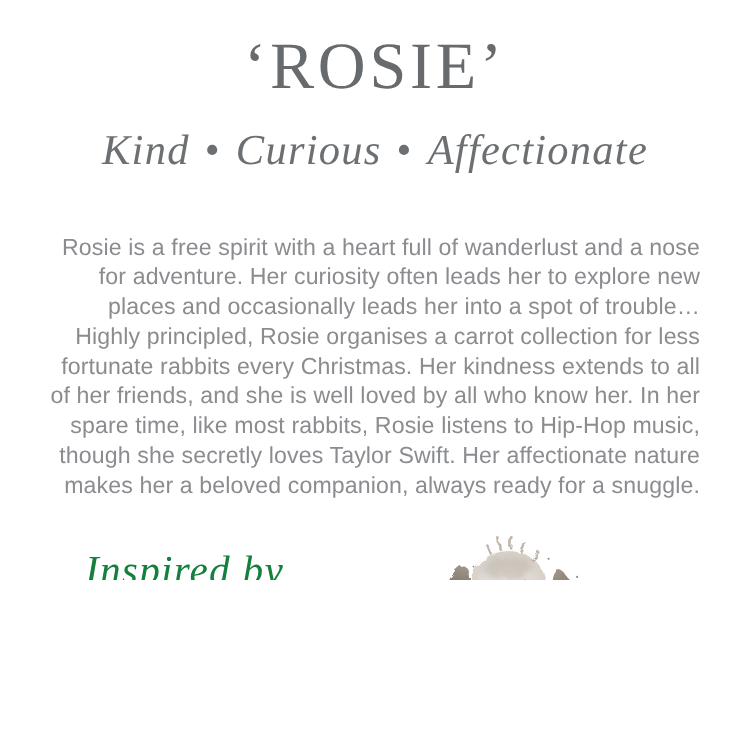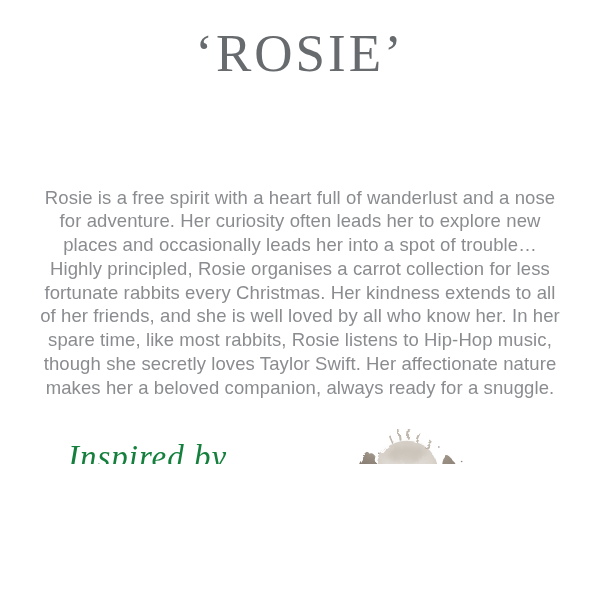--- a/index.html
+++ b/index.html
@@ -28,21 +28,21 @@
     color:#6d7073;
     letter-spacing:1px;
   }
   .subtitle .sep{
     font-style:normal;
     margin:0 12px;
     color:#6d7073;
   }
   .description{
     position:absolute;top:167px;left:40px;width:520px;
-    text-align:center;
+    text-align:right;
     font-family:"Liberation Sans", sans-serif;
     font-size:18.5px;line-height:23.8px;
     letter-spacing:0.1px;
     color:#8a8c8f;
   }
   .inspired{
     position:absolute;top:438px;left:68px;width:225px;
     text-align:left;
     font-family:"Liberation Serif", serif;
     font-style:italic;
@@ -55,20 +55,23 @@
     width:156px;height:172px;
   }
 </style>
 </head>
 <body>
 
 <div class="card">
 
   <div class="title">‘ROSIE’</div>
 
+  <div class="subtitle">
+    <span>Kind</span><span class="sep">•</span><span>Curious</span><span class="sep">•</span><span>Affectionate</span>
+  </div>
 
   <p class="description">Rosie is a free spirit with a heart full of wanderlust and a nose for adventure. Her curiosity often leads her to explore new places and occasionally leads her into a spot of trouble… Highly principled, Rosie organises a carrot collection for less fortunate rabbits every Christmas. Her kindness extends to all of her friends, and she is well loved by all who know her. In her spare time, like most rabbits, Rosie listens to Hip-Hop music, though she secretly loves Taylor Swift. Her affectionate nature makes her a beloved companion, always ready for a snuggle.</p>
 
   <div class="inspired">
     <span>Inspired by</span><br>
     <span>‘Rosie’</span>
   </div>
 
   <svg class="rabbit" viewBox="0 0 150 166" xmlns="http://www.w3.org/2000/svg" aria-hidden="true">
     <defs>

